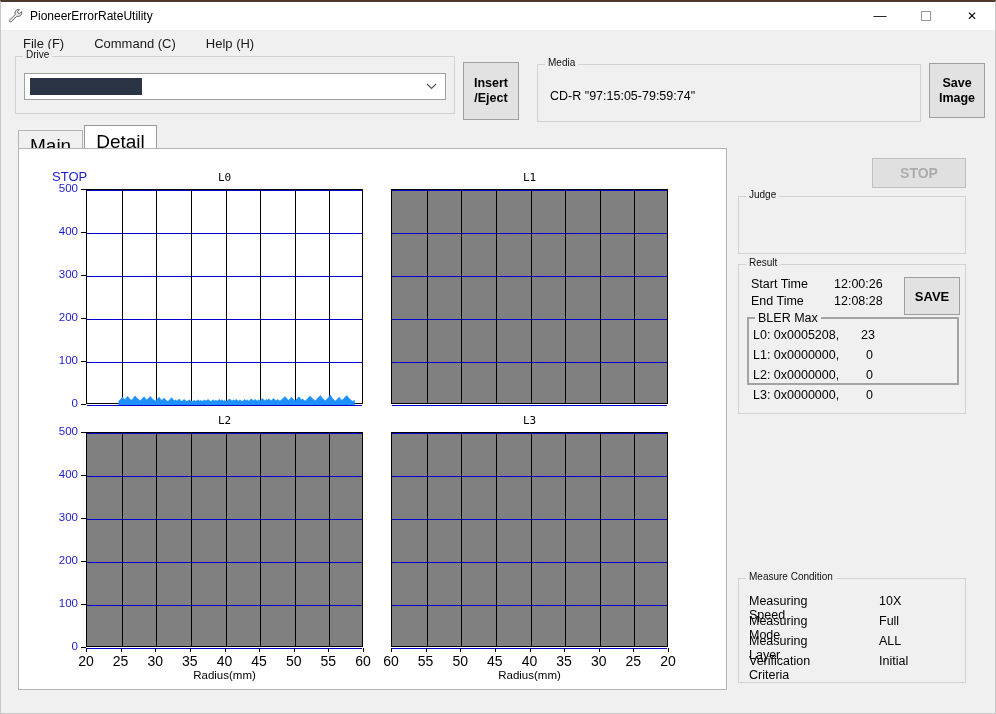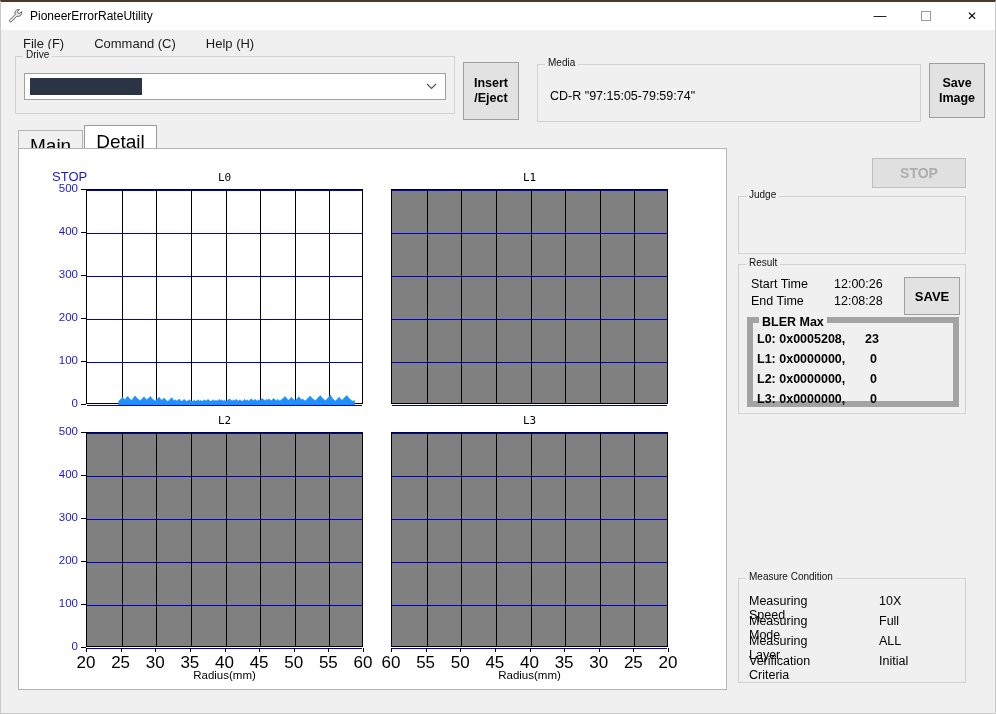--- a/index.html
+++ b/index.html
@@ -136,21 +136,21 @@
   .plot.disabled { background: #808080; }
   .hgrid { position: absolute; left: 0; right: 0; height: 1px; background: #0000cd; }
   .vgrid { position: absolute; top: 0; bottom: 0; width: 1px; background: #000000; }
   .ytick {
     position: absolute; right: 0; width: 34px; text-align: right;
     font-size: 11.5px; color: #1a1acd; transform: translateY(-7px);
   }
   .ytickmark { position: absolute; width: 5px; height: 1px; background: #000; }
   .xtick {
     position: absolute; width: 26px; text-align: center;
-    font-size: 17px; color: #000; transform: translateX(-13px);
+    font-size: 14px; color: #000; transform: translateX(-13px);
   }
   .xtickmark { position: absolute; width: 1px; height: 4px; background: #000; }
   .axis-x-label {
     position: absolute; width: 100%; text-align: center;
     font-size: 11.5px; color: #000;
   }
   .bler-label {
     position: absolute; font-size: 13px; color: #1a1acd; font-weight: normal;
   }
   .trace { position: absolute; display: block; }
@@ -171,23 +171,22 @@
   .result-group { left: 738px; top: 264px; width: 228px; height: 150px; }
   .res-row { position: absolute; font-size: 12.5px; color: #000; }
   .save-btn {
     position: absolute; left: 165px; top: 12px;
     width: 56px; height: 38px;
     background: #e2e2e2; border: 1px solid #9e9e9e;
     display: flex; align-items: center; justify-content: center;
     font-size: 13px; font-weight: bold; color: #000;
   }
   .bler-group {
-    position: absolute; left: 8px; top: 52px; width: 212px; height: 90px;
-    border: 6px solid #a3a3a3;
-    font-weight: bold;
+    position: absolute; left: 8px; top: 52px; width: 212px; height: 68px;
+    border: 2px solid #a3a3a3;
   }
   .bler-legend {
     position: absolute; top: -8px; left: 6px; background: #f0f0f0;
     padding: 0 3px; font-size: 12.5px; color: #000;
   }
   .bler-row { position: absolute; font-size: 12.5px; color: #000; left: 4px; white-space: pre; }
   .mc-group { left: 738px; top: 578px; width: 228px; height: 105px; }
   .mc-row { position: absolute; font-size: 12.5px; color: #000; }
   .mc-key { position: absolute; left: 10px; }
   .mc-val { position: absolute; left: 140px; }

